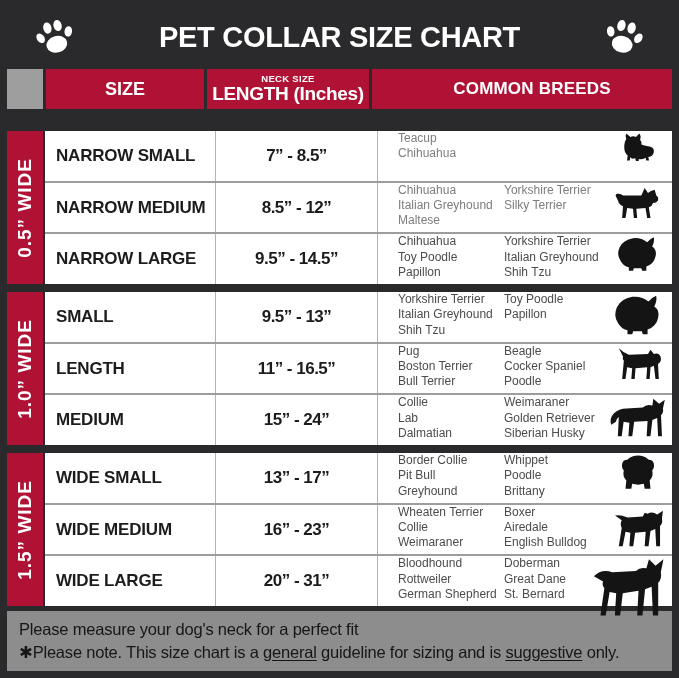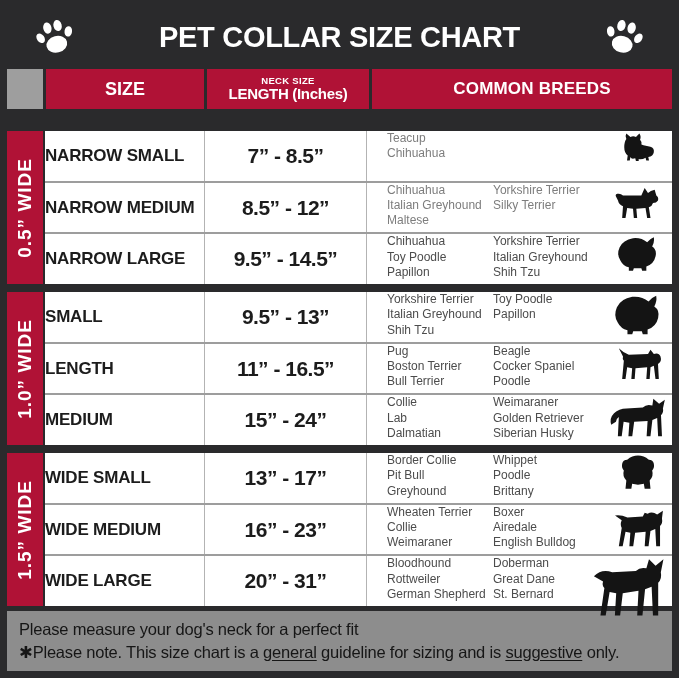--- a/index.html
+++ b/index.html
@@ -13,33 +13,33 @@
   .paw { width:48px; height:44px; }
   .paw svg { width:100%; height:100%; fill:#ffffff; }
 
   
   .colheader { height:40px; flex:0 0 40px; display:flex; gap:3px; margin-top:2px; margin-bottom:22px; }
   .corner { width:36px; flex:0 0 36px; background:#9e9e9e; }
   .hcell { background:#b01236; color:#ffffff; display:flex; flex-direction:column; align-items:center; justify-content:center; line-height:1.05; }
   .h-size { width:158px; flex:0 0 158px; font-size:18px; font-weight:bold; }
   .h-length { width:162px; flex:0 0 162px; }
   .h-length .small { font-size:9.5px; font-weight:bold; letter-spacing:0.3px; }
-  .h-length .big { font-size:15px; font-weight:bold; letter-spacing:-0.3px; }
+  .h-length .big { font-size:19px; font-weight:bold; letter-spacing:-0.3px; }
   .h-breeds { flex:1; font-size:17px; font-weight:bold; letter-spacing:0.2px;padding-left:20px; }
 
   
   .tbody { flex:1; display:flex; flex-direction:column; gap:8px; }
   .group { flex:1; display:flex; }
   .wlabel { width:36px; flex:0 0 36px; background:#b01236; color:#ffffff; display:flex; align-items:center; justify-content:center; margin-right:2px; }
   .wlabel span { writing-mode:vertical-rl; transform:rotate(180deg); font-weight:bold; font-size:19px; letter-spacing:1px; white-space:nowrap; }
   .rows { flex:1; display:flex; flex-direction:column; background:#ffffff; }
   .row { flex:1; display:flex; align-items:stretch; position:relative; background:#ffffff; }
   .row + .row { border-top:2px solid #9d9d9d; }
-  .cell-size { width:160px; flex:0 0 160px; display:flex; align-items:center; border-right:1.5px solid #b3b3b3; font-size:17px; font-weight:bold; color:#1c1c1c; letter-spacing:-0.2px; white-space:nowrap; }
-  .cell-length { width:162px; flex:0 0 162px; display:flex; align-items:center; justify-content:center; border-right:1.5px solid #b3b3b3; font-size:21px; font-weight:bold; color:#1c1c1c; letter-spacing:-0.5px; white-space:nowrap; }
+  .cell-size { width:160px; flex:0 0 160px; display:flex; align-items:center; border-right:1.5px solid #b3b3b3; font-size:17px; font-weight:bold; color:#1c1c1c; letter-spacing:-0.2px; white-space:nowrap;margin-left:11px; }
+  .cell-length { width:162px; flex:0 0 162px; display:flex; align-items:center; justify-content:center; border-right:1.5px solid #b3b3b3; font-size:17px; font-weight:bold; color:#1c1c1c; letter-spacing:-0.5px; white-space:nowrap; }
   .cell-breeds { flex:1; display:flex; align-items:flex-start; padding-left:20px; }
   .bcol { white-space:pre-line; font-size:12px; line-height:1.28; color:#4c4c4c; }
   .bcol1 { width:106px; flex:0 0 106px; }
   .bcol2 { flex:1; }
   .muted .bcol { color:#7d7d7d; }
   .iconbox { width:68px; flex:0 0 68px; display:flex; align-items:center; justify-content:center; }
   .dog { fill:#141414; }
   .dog-sm { width:44px; height:34px; }
   .dog-md { width:54px; height:40px; }
   .dog-lg { width:62px; height:46px; }

